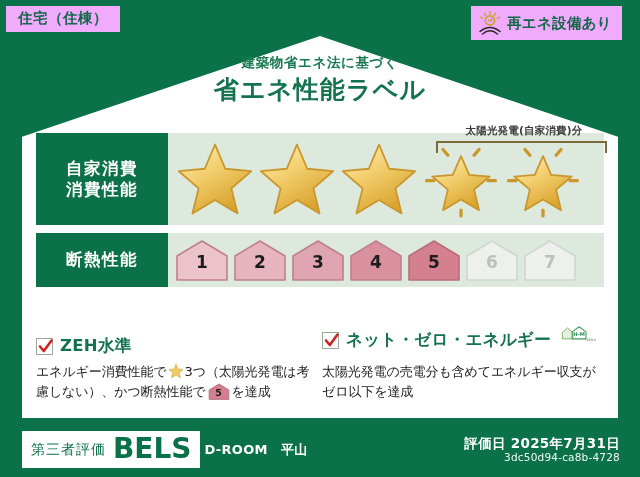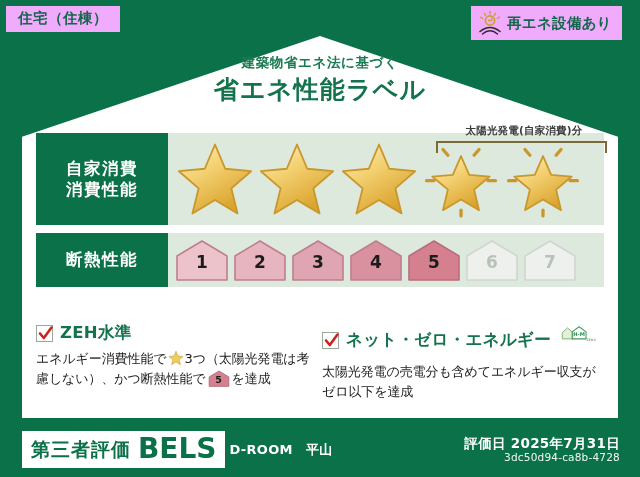--- a/index.html
+++ b/index.html
@@ -103,21 +103,21 @@
   .house-badge .num{
     position:absolute;left:0;right:0;top:15px;text-align:center;
     font-size:17px;font-weight:bold;line-height:1;
   }
   .house-badge.on .num{color:#1c1c1c;}
   .house-badge.off .num{color:#b9c2b9;}
 
   
   #notes{
     position:absolute;left:36px;top:325px;width:572px;
-    display:flex;z-index:5;
+    display:flex;z-index:5;align-items:flex-end;
   }
   .note{width:286px;box-sizing:border-box;padding-right:12px;}
   .note-head{display:flex;align-items:center;gap:7px;margin-bottom:7px;}
   .checkbox{
     width:17px;height:17px;flex:0 0 auto;
     border:1.5px solid #9aa89a;background:#fff;
     position:relative;box-sizing:border-box;
   }
   .checkbox svg{position:absolute;left:0;top:-2px;width:17px;height:19px;}
   .note-title{
@@ -139,21 +139,21 @@
   
   #footer{
     position:absolute;left:0;right:0;bottom:0;height:55px;
     background:#0a7148;z-index:7;
     display:flex;align-items:center;
   }
   #bels-box{
     background:#ffffff;margin-left:22px;padding:4px 9px 5px 9px;
     display:flex;align-items:center;gap:7px;
   }
-  #bels-jp{font-size:19px;font-weight:bold;color:#0a7148;letter-spacing:1px;line-height:1;}
+  #bels-jp{font-size:14px;font-weight:normal;color:#0a7148;letter-spacing:1px;line-height:1;}
   #bels-en{font-size:28px;font-weight:bold;color:#0a7148;letter-spacing:0px;line-height:1;}
   #building-name{
     color:#ffffff;font-size:13px;font-weight:bold;margin-left:4px;
     letter-spacing:.3px;white-space:nowrap;
   }
   #footer-right{
     margin-left:auto;margin-right:20px;text-align:right;color:#ffffff;
   }
   #eval-date{font-size:13.5px;font-weight:bold;line-height:1.2;letter-spacing:.3px;}
   #eval-id{font-size:10.5px;line-height:1.3;letter-spacing:.2px;opacity:.95;}

